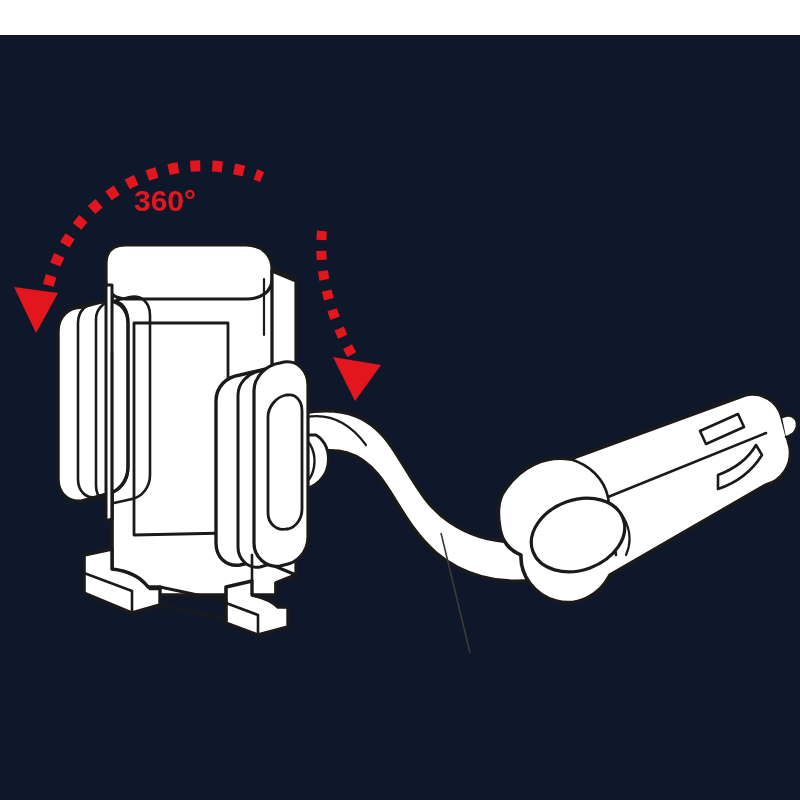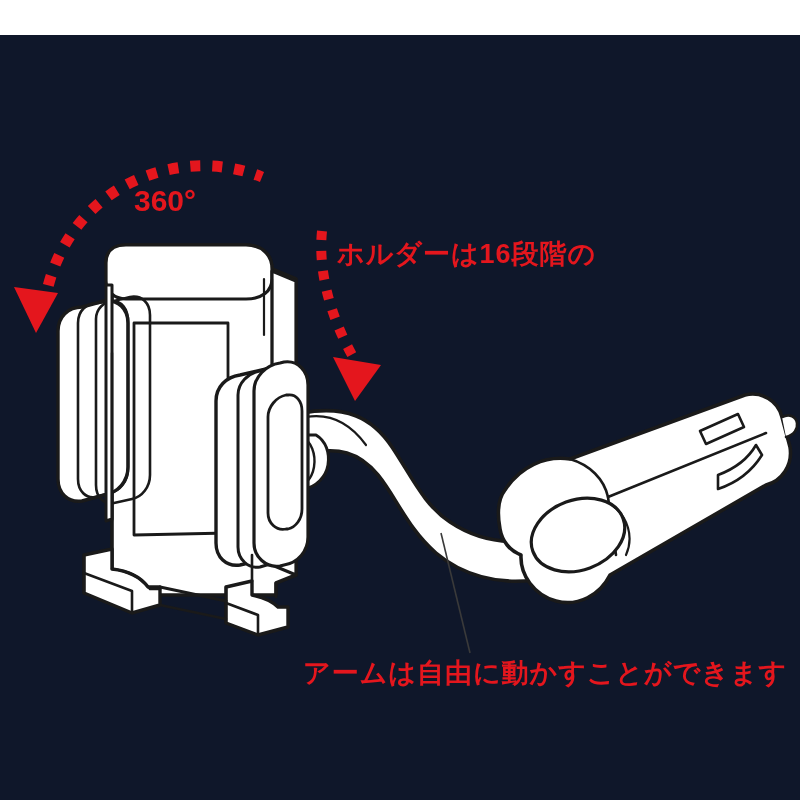--- a/index.html
+++ b/index.html
@@ -290,18 +290,16 @@
 
     <g>
       <path d="M333,322 L 381,330 L 355,366 Z" fill="#e4161d"></path>
     </g>
 
   </svg>
 
   <div class="anno" id="label-360">360°</div>
 
   <div class="anno" id="note-holder">
-    <span class="line">ホルダーは16段階の</span>
   </div>
 
-  <div class="anno" id="note-arm">アームは自由に動かすことができます</div>
 
 </div>
 
 </body></html>

